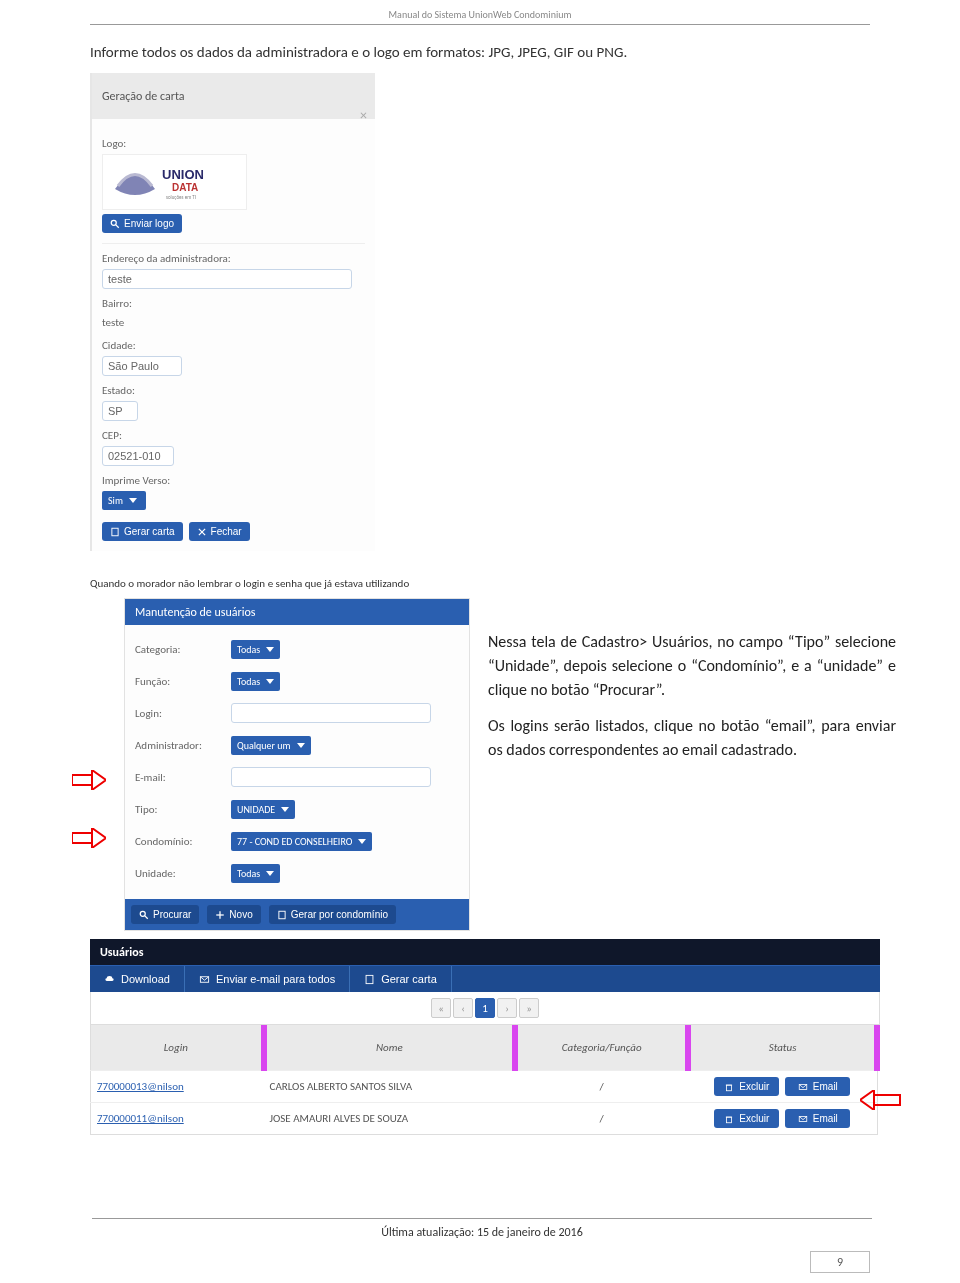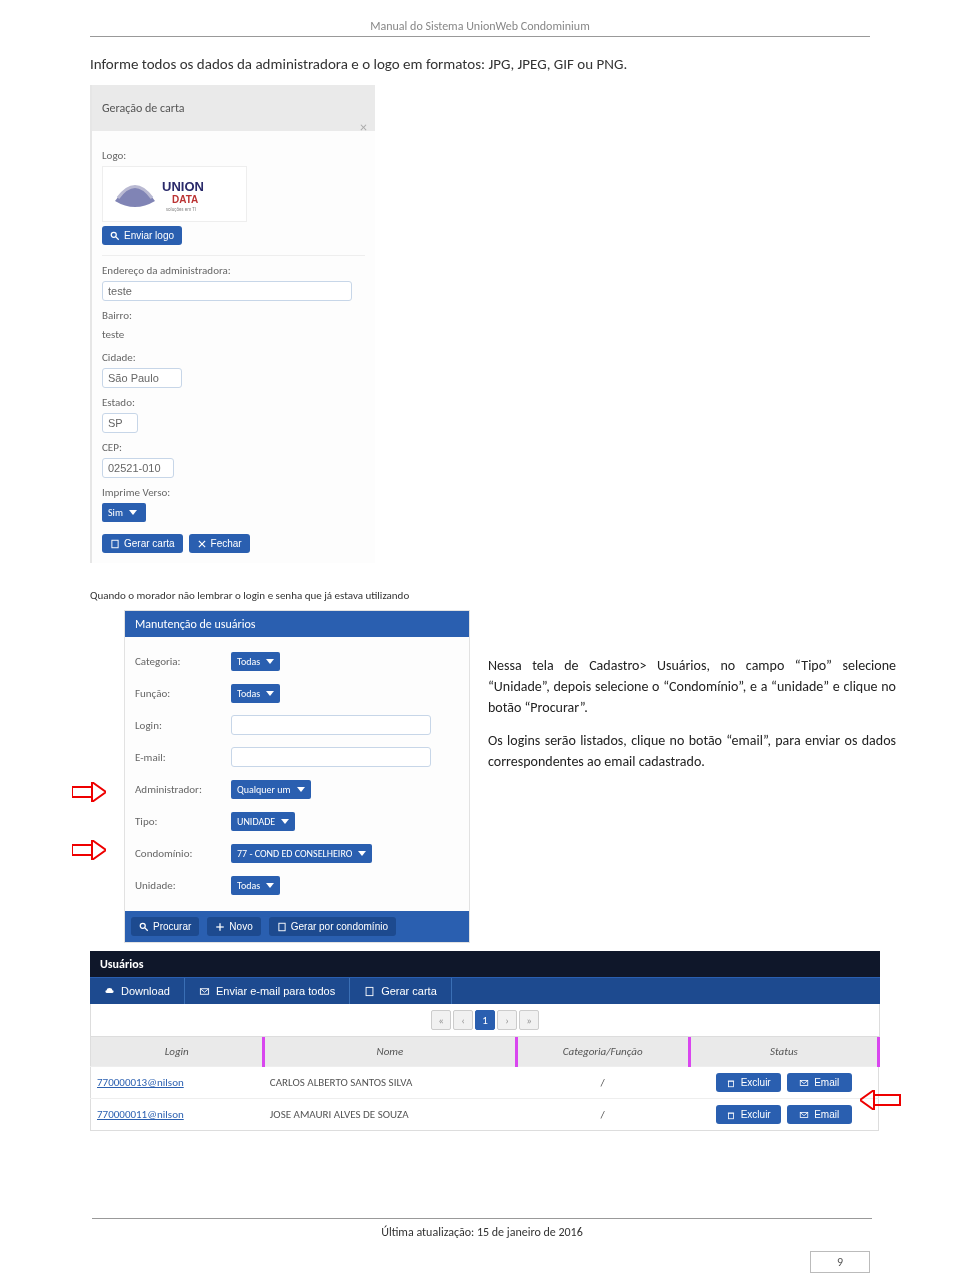--- a/index.html
+++ b/index.html
@@ -1,17 +1,17 @@
 <!DOCTYPE html>
 <html><head>
 <meta charset="utf-8">
 <style>
   * { box-sizing: border-box; margin: 0; padding: 0; }
   body { width: 960px; height: 1283px; background: #fff; font-family: Calibri, Arial, sans-serif; color: #333; position: relative; }
-  .page-header { text-align: center; color: #888; font-size: 12px; padding-top: 19px; }
+  .page-header { text-align: center; color: #888; font-size: 10px; padding-top: 8px; }
   .header-rule { border: none; border-top: 1px solid #999; margin: 3px 90px 0 90px; }
   .intro { margin: 18px 90px 0 90px; font-size: 15px; }
   
   
   .panel1 { margin: 12px 0 0 90px; width: 285px; border: 2px solid #e6e6e6; border-top: none; border-bottom: none; border-right: none; font-size: 11px; background: #fdfdfd; position: relative; }
   .panel1 .card-title { background: #eaeaea; padding: 16px 10px; color: #555; font-size: 12px; }
   .panel1 .close-x { position: absolute; right: 8px; top: 34px; color: #aaa; cursor: pointer; font-size: 14px; }
   .panel1 .body { padding: 10px 10px 10px 10px; }
   .p1-field-label { color: #666; font-size: 11px; margin: 8px 0 4px 0; }
   .logo-box { width: 145px; height: 56px; border: 1px solid #eee; display: flex; align-items: center; justify-content: center; margin-bottom: 4px; background:#fff; }
@@ -34,35 +34,35 @@
   .p2-select { background: #2a5fb0; color: #fff; border: none; border-radius: 2px; padding: 3px 6px; font-size: 10px; display: inline-flex; align-items: center; gap: 6px; cursor: pointer; }
   .p2-select .caret { width: 0; height: 0; border-left: 4px solid transparent; border-right: 4px solid transparent; border-top: 5px solid #fff; }
   .p2-input { border: 1px solid #c7d6e8; border-radius: 3px; padding: 3px 5px; font-size: 11px; width: 200px; }
   .p2-btn-row { background: #2a5fb0; padding: 6px; display: flex; gap: 8px; }
   .p2-btn { background: #1d4a8f; color: #fff; border: none; border-radius: 3px; padding: 4px 8px; font-size: 10px; display: inline-flex; align-items: center; gap: 4px; cursor: pointer; }
   .p2-btn svg { width: 10px; height: 10px; fill: #fff; }
   
   .arrow-red { width: 34px; height: 20px; }
   .arrows-left { display: flex; flex-direction: column; gap: 38px; margin-top: 172px; margin-left: -10px; }
   
-  .side-text { width: 408px; font-size: 14px; color: #222; line-height: 1.5; margin-top: 45px; text-align: justify; }
+  .side-text { width: 408px; font-size: 16px; color: #222; line-height: 1.5; margin-top: 32px; text-align: justify; }
   .side-text p { margin-bottom: 12px; }
   
   
   .panel3 { margin: 8px 0 0 90px; width: 790px; font-size: 11px; }
   .p3-title { background: #0f172a; color: #fff; padding: 6px 10px; font-size: 12px; font-weight: bold; }
   .p3-toolbar { background: #1d4a8f; padding: 0; display: flex; border-top: 1px solid #2a5fb0; }
   .p3-tool-btn { background: #1d4a8f; color: #fff; border: none; border-right: 1px solid #3a6fb5; padding: 7px 14px; font-size: 11px; display: inline-flex; align-items: flex-end; gap: 6px; cursor: pointer; }
   .p3-tool-btn svg { width: 11px; height: 11px; fill: #fff; }
   .p3-pager { background: #fff; padding: 6px 0; text-align: center; border: 1px solid #ddd; border-top: none; }
   .pager-box { display: inline-flex; gap: 2px; }
   .pager-btn { border: 1px solid #ccc; background: #f1f1f1; color: #999; width: 20px; height: 20px; font-size: 11px; display: inline-flex; align-items: center; justify-content: center; border-radius: 2px; }
   .pager-btn.active { background: #2a5fb0; color: #fff; border-color: #2a5fb0; }
   table.p3-table { width: 100%; border-collapse: collapse; border: 1px solid #ddd; border-top: none; }
-  table.p3-table th { background: #eaeaea; color: #555; font-weight: normal; font-size: 11px; font-style: italic; padding: 8px 6px; text-align: center; border-right: 3px solid #d946ef; }
+  table.p3-table th { background: #eaeaea; color: #555; font-weight: normal; font-size: 11px; font-style: italic; padding: 16px 6px; text-align: center; border-right: 6px solid #d946ef; }
   table.p3-table td { padding: 6px; border-top: 1px solid #eee; font-size: 11px; color: #555; vertical-align: middle; }
   .login-link { color: #2a5fb0; text-decoration: underline; cursor: pointer; }
   .row-btn { background: #2a5fb0; color: #fff; border: none; border-radius: 3px; padding: 4px 10px; font-size: 10px; display: inline-flex; align-items: center; gap: 5px; cursor: pointer; width: 65px; justify-content: center; }
   .row-btn svg { width: 10px; height: 10px; fill: #fff; }
   .status-cell { display: flex; gap: 6px; justify-content: center; align-items: center; }
   
   .arrow-right-red { position: absolute; }
   
   .footer { position: absolute; bottom: 44px; left: 2px; width: 100%; text-align: center; font-size: 12px; color: #333; }
   .footer-rule { border: none; border-top: 1px solid #999; margin: 0 90px 6px 90px; }
@@ -159,29 +159,29 @@
           <div class="p2-select">
             <span>Todas</span>
             <span class="caret"></span>
           </div>
         </div>
       <div class="p2-row">
           <span class="lbl">Login:</span>
           <input class="p2-input" value="" style="">
         </div>
       <div class="p2-row">
+          <span class="lbl">Administrador:</span>
+          <div class="p2-select">
+            <span>Qualquer um</span>
+            <span class="caret"></span>
+          </div>
+        </div>
+      <div class="p2-row">
           <span class="lbl">E-mail:</span>
           <input class="p2-input" value="" style="">
-        </div>
-      <div class="p2-row">
-          <span class="lbl">Administrador:</span>
-          <div class="p2-select">
-            <span>Qualquer um</span>
-            <span class="caret"></span>
-          </div>
         </div>
       <div class="p2-row">
           <span class="lbl">Tipo:</span>
           <div class="p2-select">
             <span>UNIDADE</span>
             <span class="caret"></span>
           </div>
         </div>
       <div class="p2-row">
           <span class="lbl">Condomínio:</span>

